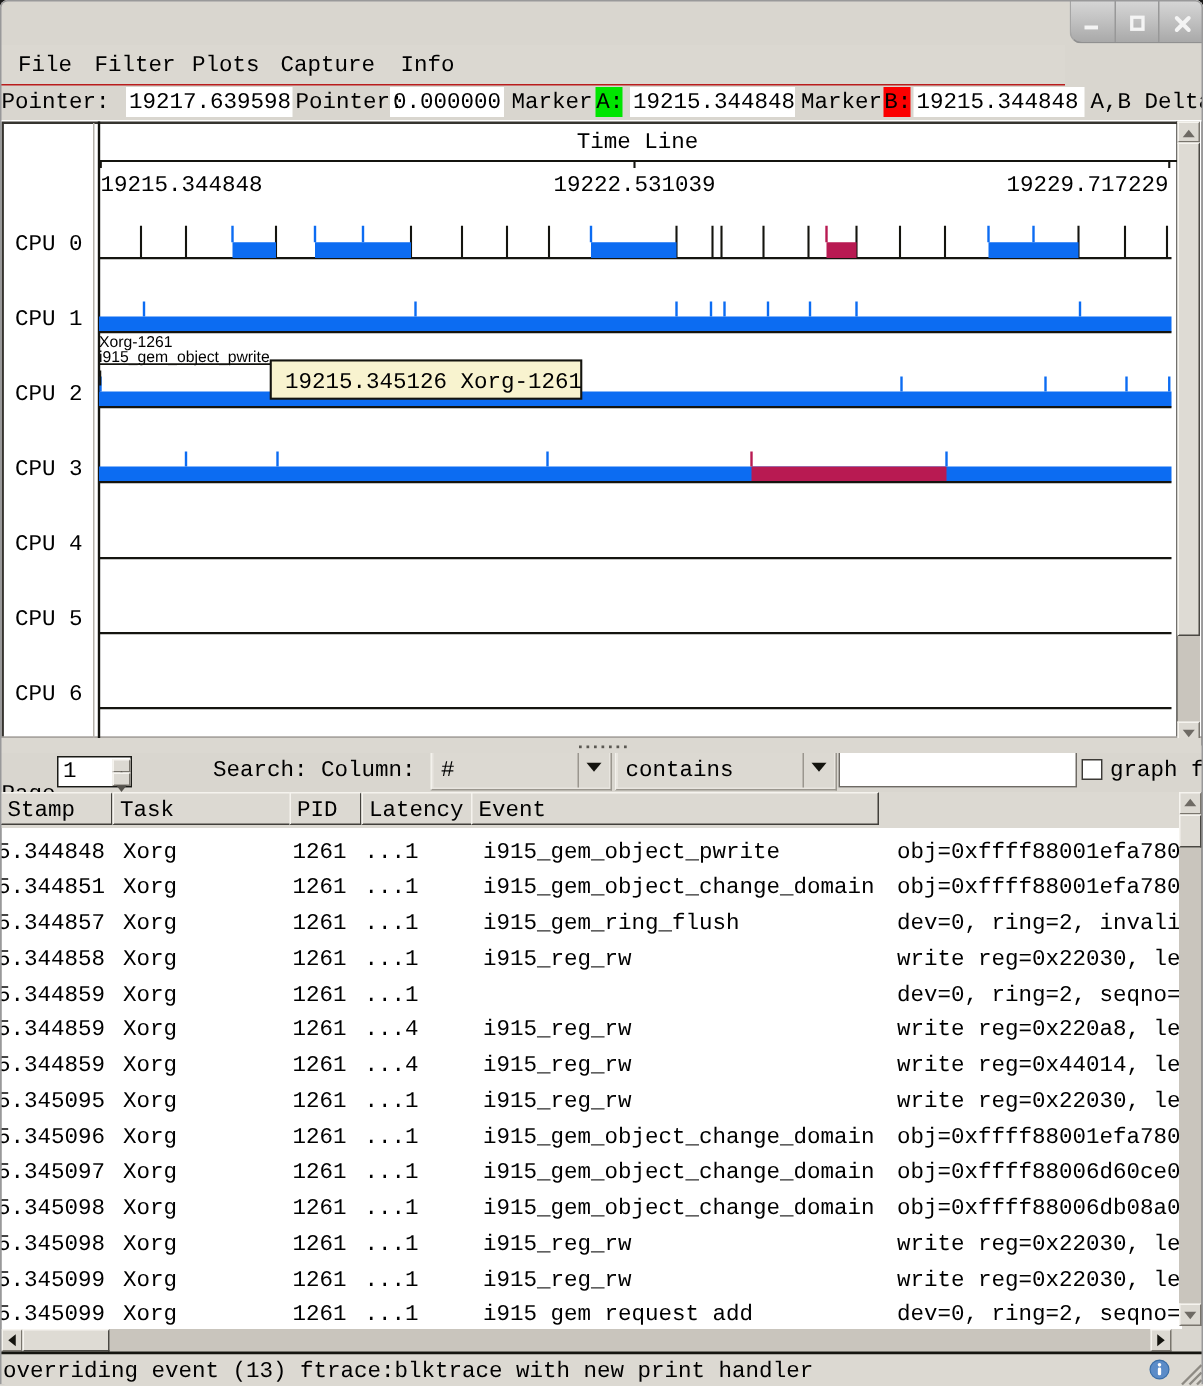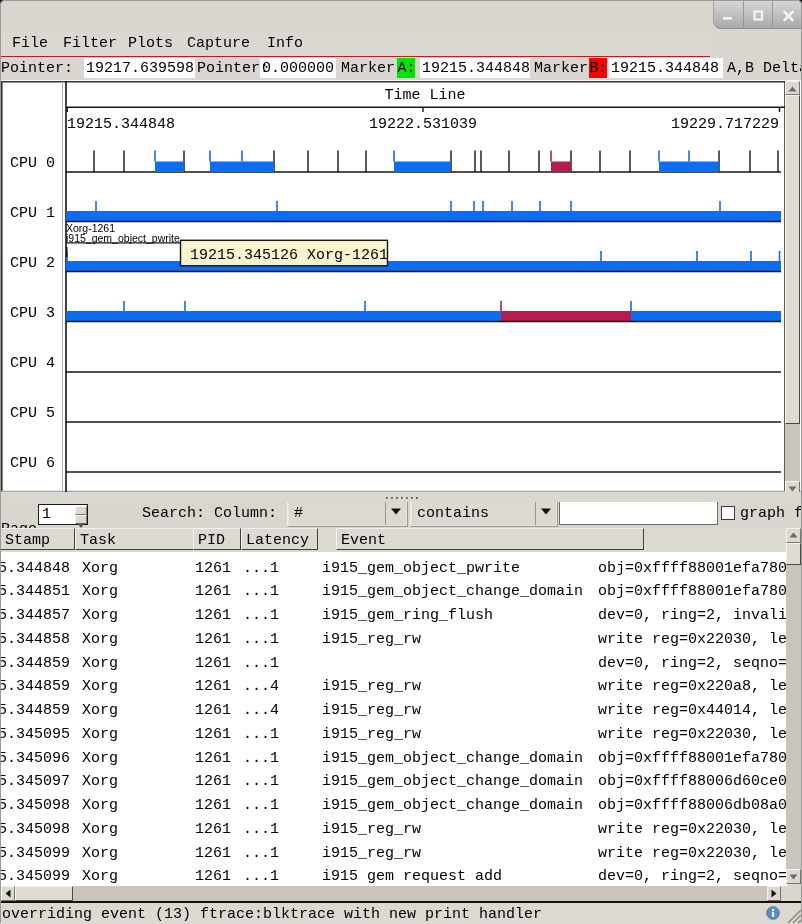--- a/index.html
+++ b/index.html
@@ -245,21 +245,21 @@
   <div class="pfield" style="left:559px;top:-2px;width:159px;height:25px;border:1px solid #6e6a64;box-sizing:border-box;"></div>
   <div class="abs" style="left:721px;top:4px;width:14px;height:14px;background:#fff;border:1.5px solid #3c3a36;box-sizing:border-box;"></div>
   <div class="m" style="left:740px;top:4px;">graph fo</div>
 </div>
 
 <div id="thead">
   <div class="hcell" style="left:0;width:75px;">Stamp</div>
   <div class="hcell" style="left:75px;width:122px;">Task</div>
   <div class="hcell" style="left:193px;width:48px;">PID</div>
   <div class="hcell" style="left:241px;width:77px;">Latency</div>
-  <div class="hcell" style="left:336px;width:308px;">Event</div>
+  <div class="hcell" style="left:314px;width:272px;">Event</div>
 </div>
 
 <div id="tbody">
   <div class="row" style="top:3.6px;"><span style="left:-2px;">5.344848</span><span style="left:82px;">Xorg</span><span style="left:195px;">1261</span><span style="left:243px;">...1</span><span style="left:322px;">i915_gem_object_pwrite</span><span style="left:598px;">obj=0xffff88001efa780c0, offset=0, len=4096</span></div>
   <div class="row" style="top:27.4px;"><span style="left:-2px;">5.344851</span><span style="left:82px;">Xorg</span><span style="left:195px;">1261</span><span style="left:243px;">...1</span><span style="left:322px;">i915_gem_object_change_domain</span><span style="left:598px;">obj=0xffff88001efa780c0, read=0x0011=&gt;0x</span></div>
   <div class="row" style="top:51.1px;"><span style="left:-2px;">5.344857</span><span style="left:82px;">Xorg</span><span style="left:195px;">1261</span><span style="left:243px;">...1</span><span style="left:322px;">i915_gem_ring_flush</span><span style="left:598px;">dev=0, ring=2, invalidate=001e, flush=00</span></div>
   <div class="row" style="top:74.8px;"><span style="left:-2px;">5.344858</span><span style="left:82px;">Xorg</span><span style="left:195px;">1261</span><span style="left:243px;">...1</span><span style="left:322px;">i915_reg_rw</span><span style="left:598px;">write reg=0x22030, len=4, val=0x0002000</span></div>
   <div class="row" style="top:98.6px;"><span style="left:-2px;">5.344859</span><span style="left:82px;">Xorg</span><span style="left:195px;">1261</span><span style="left:243px;">...1</span><span style="left:598px;">dev=0, ring=2, seqno=1245157</span></div>
   <div class="row" style="top:122.3px;"><span style="left:-2px;">5.344859</span><span style="left:82px;">Xorg</span><span style="left:195px;">1261</span><span style="left:243px;">...4</span><span style="left:322px;">i915_reg_rw</span><span style="left:598px;">write reg=0x220a8, len=4, val=0x0013000</span></div>
   <div class="row" style="top:146.1px;"><span style="left:-2px;">5.344859</span><span style="left:82px;">Xorg</span><span style="left:195px;">1261</span><span style="left:243px;">...4</span><span style="left:322px;">i915_reg_rw</span><span style="left:598px;">write reg=0x44014, len=4, val=0x0002000</span></div>

